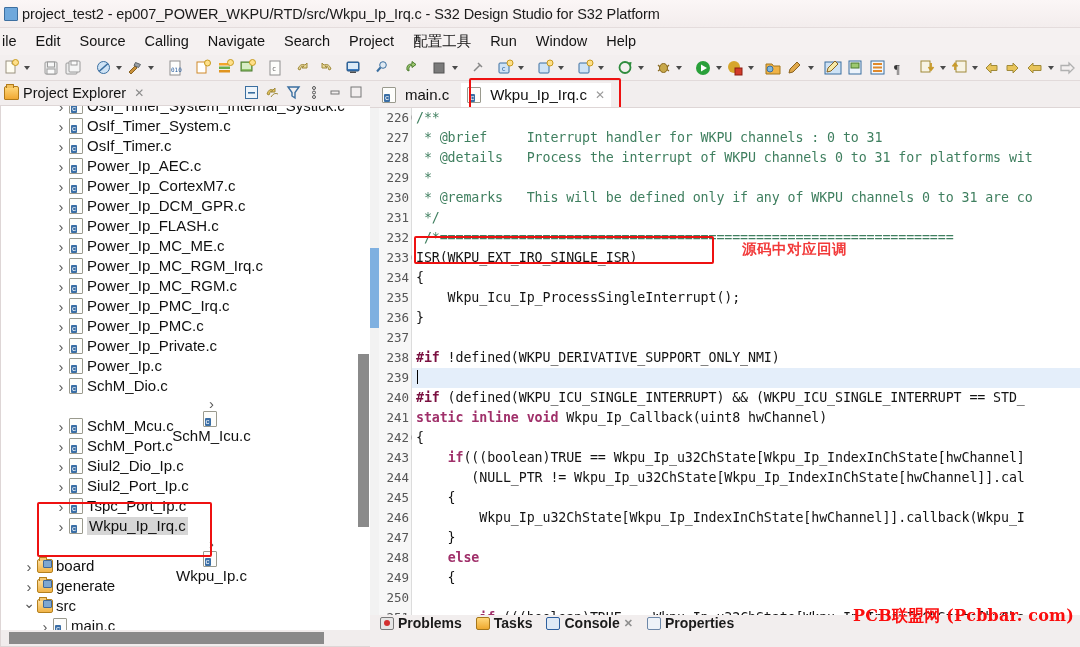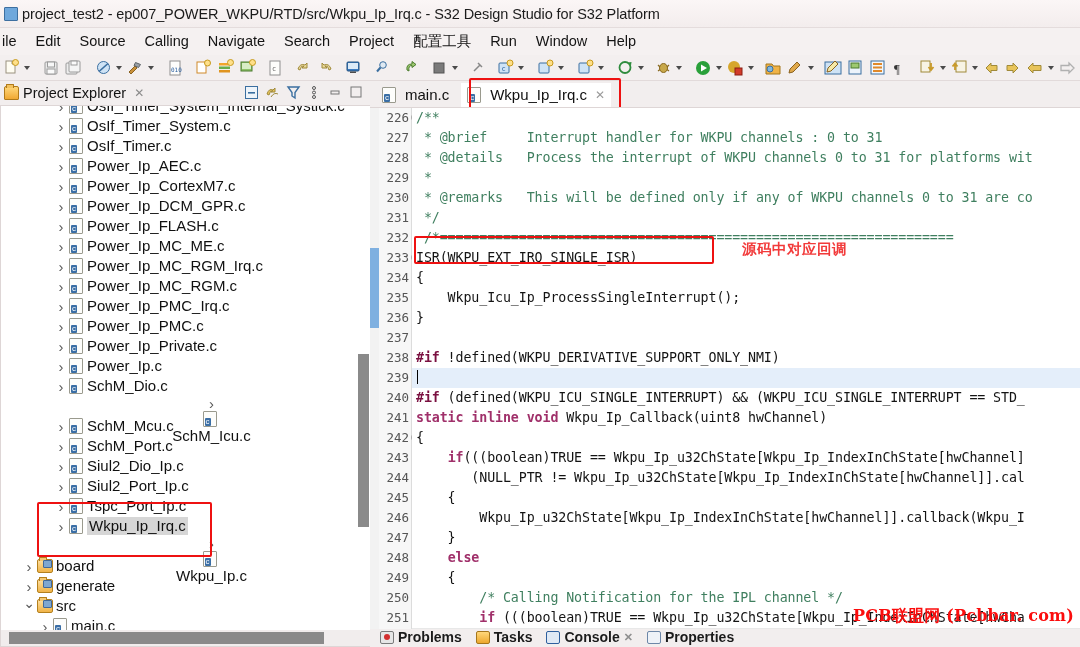--- a/index.html
+++ b/index.html
@@ -357,21 +357,21 @@
     position: absolute;
     left: 44px; bottom: 1px;
     width: 640px; height: 12px;
     background: #8a8a8a;
   }
 
   
   .bottomtabs {
     position: absolute;
     left: 370px; right: 0; bottom: 0;
-    height: 18px;
+    height: 32px;
     background: #f2eeee;
     display: flex; align-items: flex-start;
     padding-left: 10px;
     gap: 14px;
     font-size: 14px;
     font-weight: bold;
     color: #1b1b1b;
     overflow: hidden;
   }
   .btab { display: flex; align-items: center; gap: 4px; white-space: nowrap; }
@@ -945,21 +945,21 @@
               <div class="codeline plainbg"><span class="pp">#if</span><span> (defined(WKPU_ICU_SINGLE_INTERRUPT) &amp;&amp; (WKPU_ICU_SINGLE_INTERRUPT == STD_</span></div>
               <div class="codeline plainbg"><span class="kw">static inline void</span><span> Wkpu_Ip_Callback(uint8 hwChannel)</span></div>
               <div class="codeline plainbg"><span>{</span></div>
               <div class="codeline plainbg"><span>    </span><span class="kw">if</span><span>(((boolean)TRUE == Wkpu_Ip_u32ChState[Wkpu_Ip_IndexInChState[hwChannel]</span></div>
               <div class="codeline plainbg"><span>       (NULL_PTR != Wkpu_Ip_u32ChState[Wkpu_Ip_IndexInChState[hwChannel]].cal</span></div>
               <div class="codeline plainbg"><span>    {</span></div>
               <div class="codeline plainbg"><span>        Wkpu_Ip_u32ChState[Wkpu_Ip_IndexInChState[hwChannel]].callback(Wkpu_I</span></div>
               <div class="codeline plainbg"><span>    }</span></div>
               <div class="codeline plainbg"><span>    </span><span class="kw">else</span></div>
               <div class="codeline plainbg"><span>    {</span></div>
-              <div class="codeline plainbg"><span>        </span><span class="cmt">/* Calling Notification for the IPL channel */</span></div>
+              <div class="codeline plainbg"><span>        </span></div>
               <div class="codeline plainbg"><span>        </span><span class="kw">if</span><span> (((boolean)TRUE == Wkpu_Ip_u32ChState[Wkpu_Ip_IndexInChState[hwCha</span></div>
             </div>
 
           <div class="redbox" style="left:2px; top:128px; width:300px; height:28px;"></div>
 
           <div class="annot" style="left:330px; top:132px;">源码中对应回调</div>
           <div class="code-hscroll-track">
             <div class="code-hscroll-thumb"></div>
           </div>
         </div>

